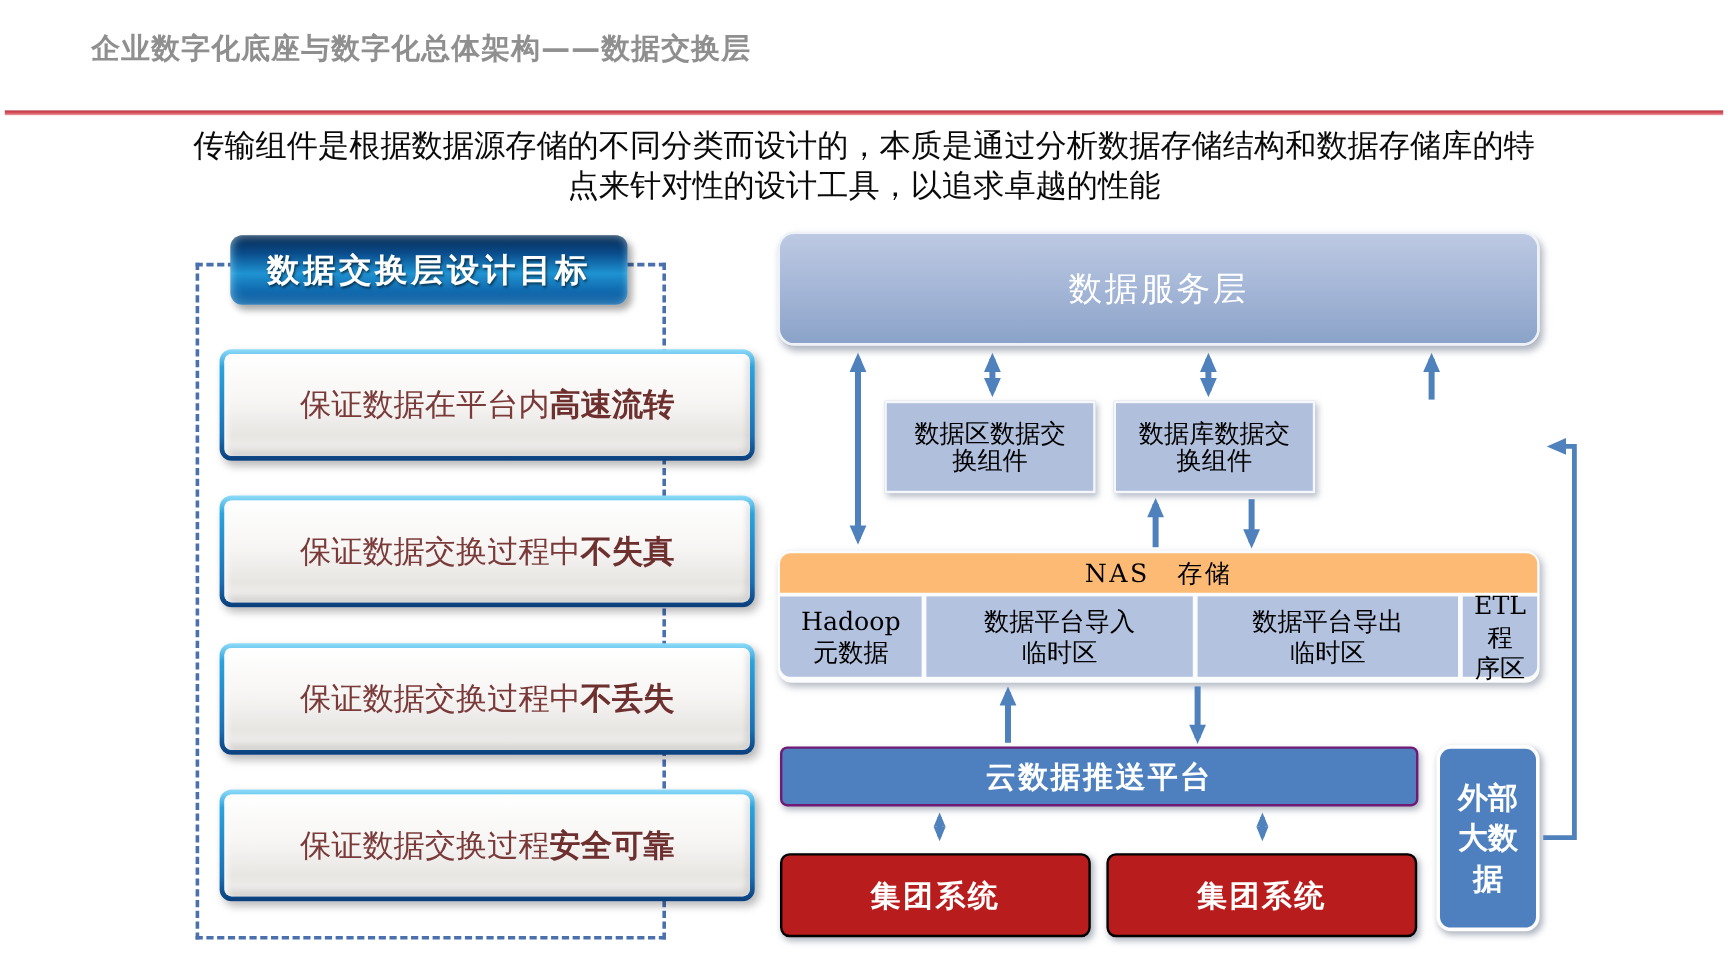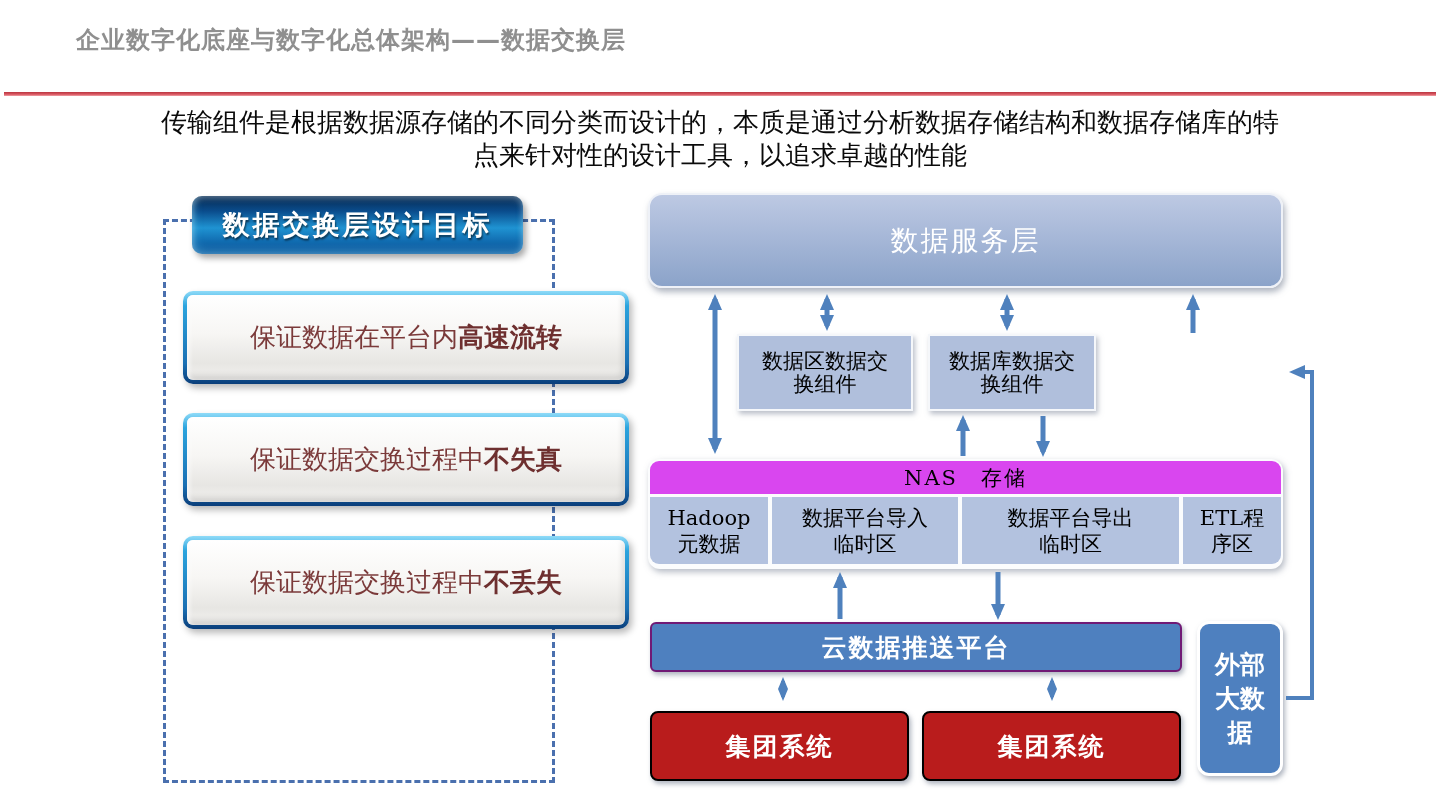--- a/index.html
+++ b/index.html
@@ -39,26 +39,26 @@
       border:2px solid #eef1f7;box-shadow:2px 4px 6px rgba(110,120,140,.55);
       display:flex;align-items:center;justify-content:center;color:#fff;font-size:28px;
       letter-spacing:2px;box-sizing:border-box;}
   .comp{position:absolute;top:334px;height:77px;background:#b0bfdc;border:2px solid #f5f7fa;
       box-shadow:2px 3px 5px rgba(120,130,150,.5);display:flex;align-items:center;justify-content:center;
       text-align:center;font-size:21px;line-height:23px;color:#000;white-space:pre-line;box-sizing:border-box;}
   .comp1{left:737px;width:176px}.comp2{left:928px;width:168px}.comp3{left:1110px;width:173px}
 
   .nas{position:absolute;left:648px;top:459px;width:635px;height:110px;border-radius:12px;
       background:#fbfcfd;box-shadow:2px 3px 6px rgba(110,120,140,.5);padding:2px;box-sizing:border-box;}
-  .nas-title{height:33px;background:#d946ef;border-radius:9px 9px 0 0;
+  .nas-title{height:33px;background:#fdba74;border-radius:9px 9px 0 0;
       display:flex;align-items:center;justify-content:center;font-size:21px;letter-spacing:2px;color:#000;}
   .nas-cells{display:flex;gap:4px;margin-top:3px;height:67px;}
   .nas-cell{background:#b3c2df;display:flex;align-items:center;justify-content:center;text-align:center;
       font-size:21px;line-height:26px;color:#000;white-space:pre-line;}
-  .n1{width:118px;border-radius:0 0 0 9px}.n2{width:186px}.n3{width:217px}.n4{flex:1;border-radius:0 0 9px 0}
+  .n1{width:118px;border-radius:0 0 0 9px}.n2{width:222px}.n3{width:217px}.n4{flex:1;border-radius:0 0 9px 0}
 
   .push{position:absolute;left:650px;top:622px;width:532px;height:50px;background:#4e80bf;
       border:2px solid #701a75;border-radius:6px;box-shadow:2px 3px 5px rgba(110,120,140,.55);
       display:flex;align-items:center;justify-content:center;color:#fff;font-size:25px;font-weight:bold;
       letter-spacing:2px;box-sizing:border-box;}
   .grp{position:absolute;top:711px;width:259px;height:70px;background:#b91c1c;border:2px solid #000000;
       border-radius:8px;box-shadow:2px 3px 5px rgba(110,120,140,.55);
       display:flex;align-items:center;justify-content:center;color:#fff;font-size:25px;font-weight:bold;
       letter-spacing:2px;box-sizing:border-box;}
   .grp1{left:650px}.grp2{left:922px}
@@ -90,20 +90,26 @@
   <div class="goal g2">
     <div class="goal-inner">
         <span>保证数据交换过程中</span>
         <span class="b">不失真</span>
       </div>
   </div>
   <div class="goal g3">
     <div class="goal-inner">
         <span>保证数据交换过程中</span>
         <span class="b">不丢失</span>
+      </div>
+  </div>
+  <div class="goal g4">
+    <div class="goal-inner">
+        <span>保证数据交换过程</span>
+        <span class="b">安全可靠</span>
       </div>
   </div>
 
   <div class="svc">数据服务层</div>
 
   <div class="comp comp1">数据区数据交
 换组件</div>
   <div class="comp comp2">数据库数据交
 换组件</div>
 

